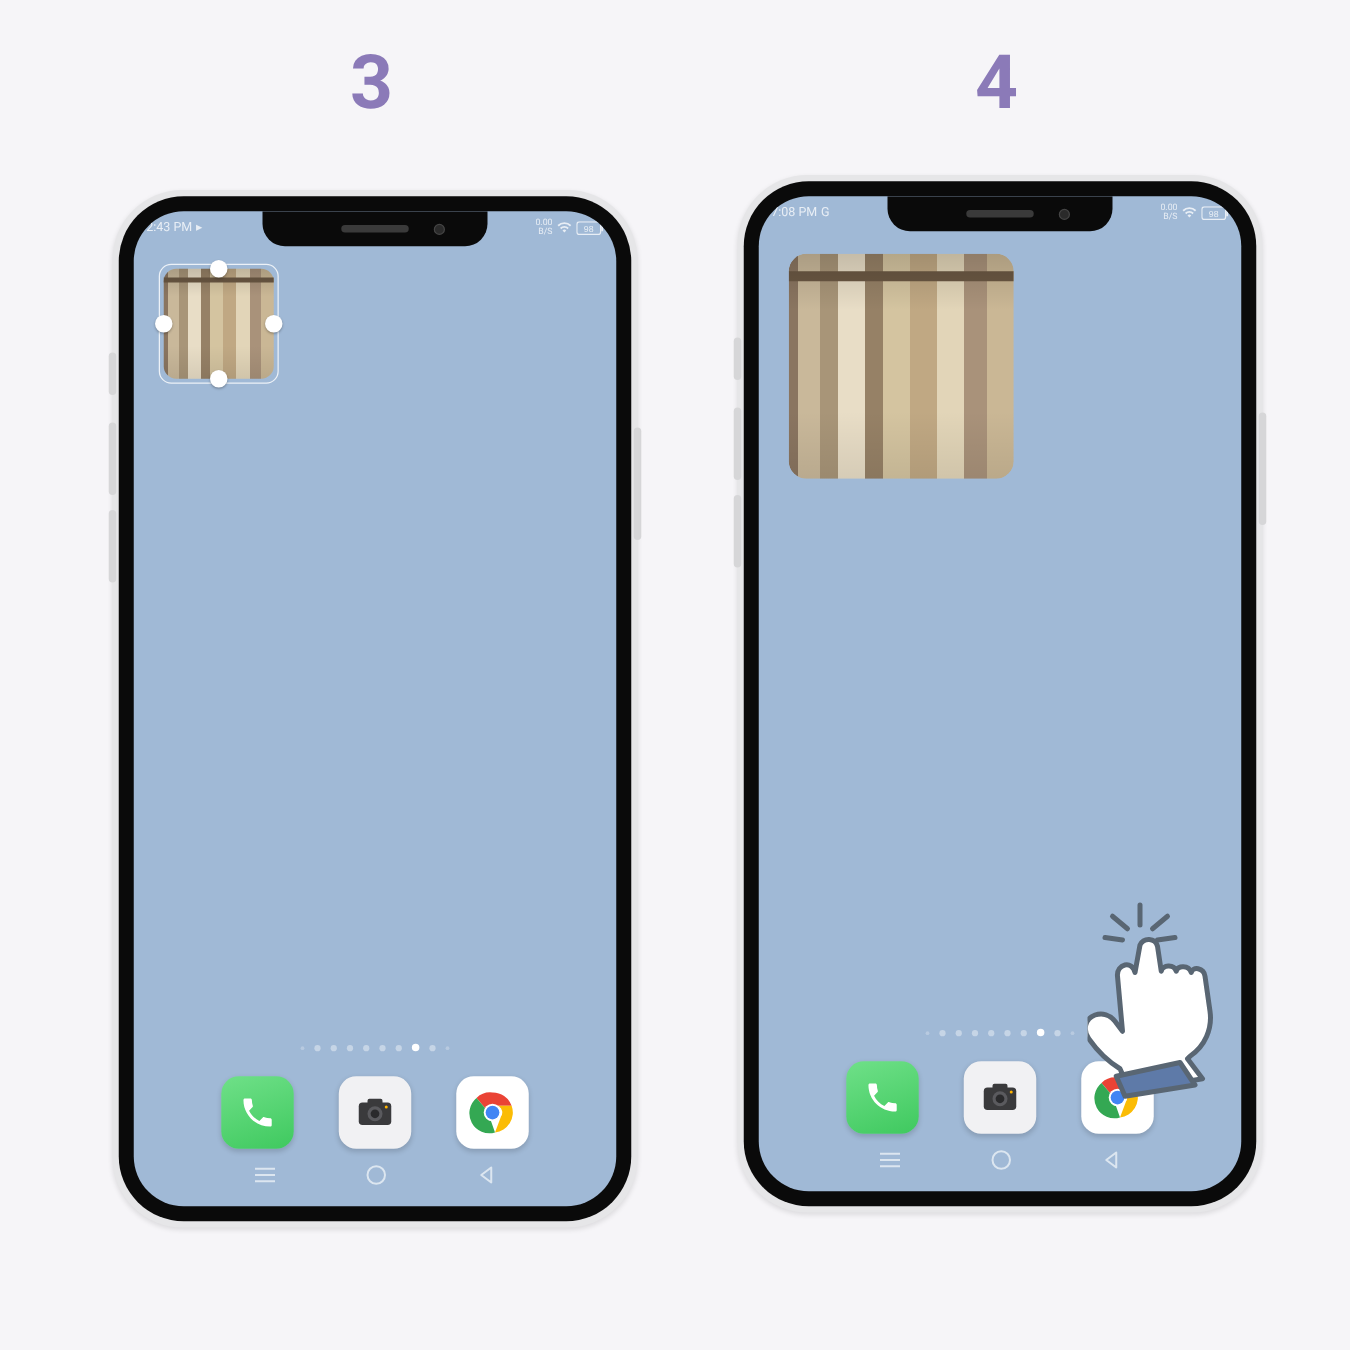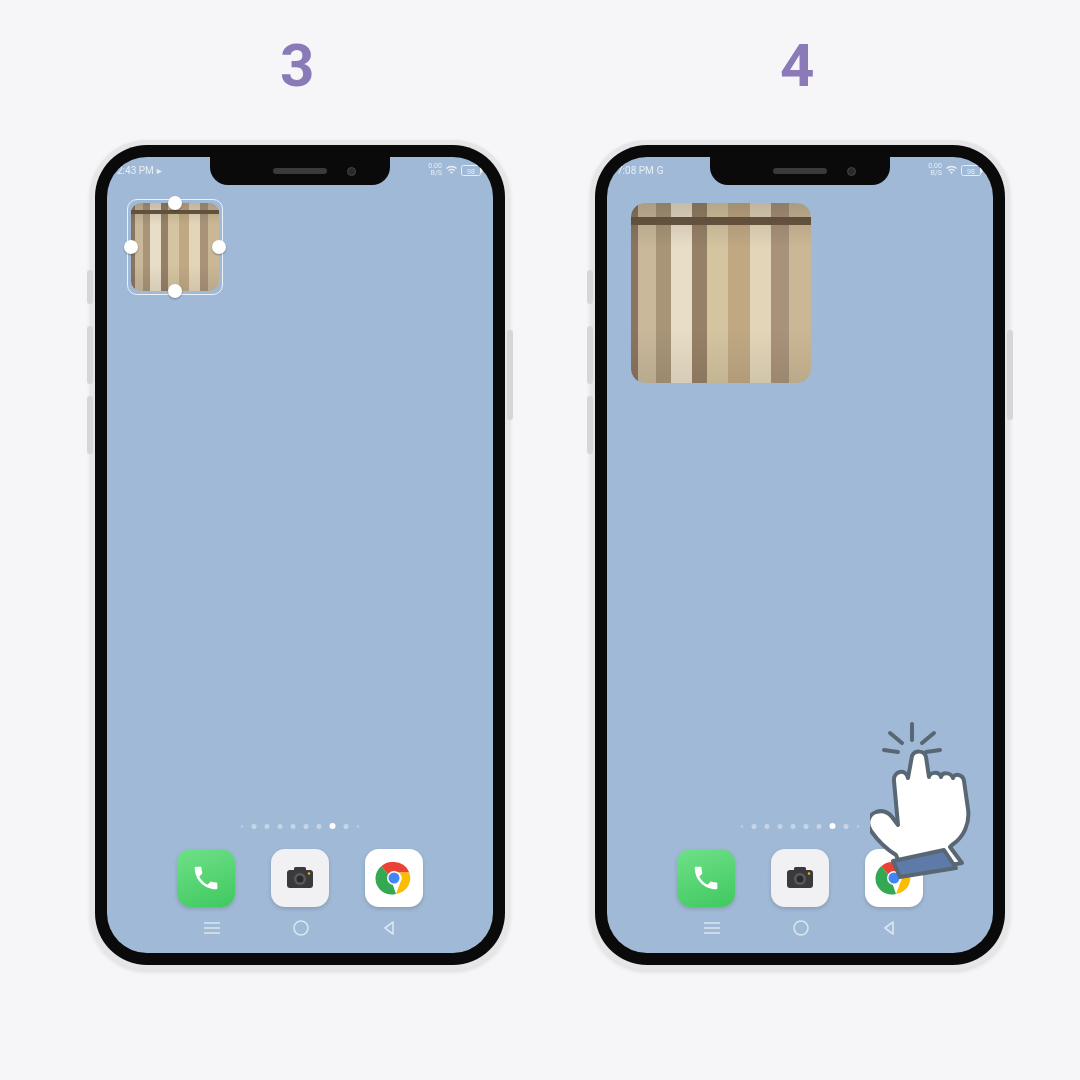--- a/index.html
+++ b/index.html
@@ -248,21 +248,21 @@
   }
   .tap-burst line { stroke: #596673; stroke-width: 4; stroke-linecap: round; }
 
 </style>
 </head>
 <body>
 
 <div class="step-label" style="left:280px">3</div>
 <div class="step-label" style="left:780px">4</div>
 
-<div class="phone-frame" style="left:90px; top:140px">
+<div class="phone-frame" style="left:90px; top:152px">
   <div class="side-btn side-left-1"></div>
   <div class="side-btn side-left-2"></div>
   <div class="side-btn side-left-3"></div>
   <div class="side-btn side-right"></div>
   <div class="phone-inner">
     <div class="phone-screen">
       <div class="notch">
         <div class="notch-speaker"></div>
         <div class="notch-cam"></div>
       </div>

